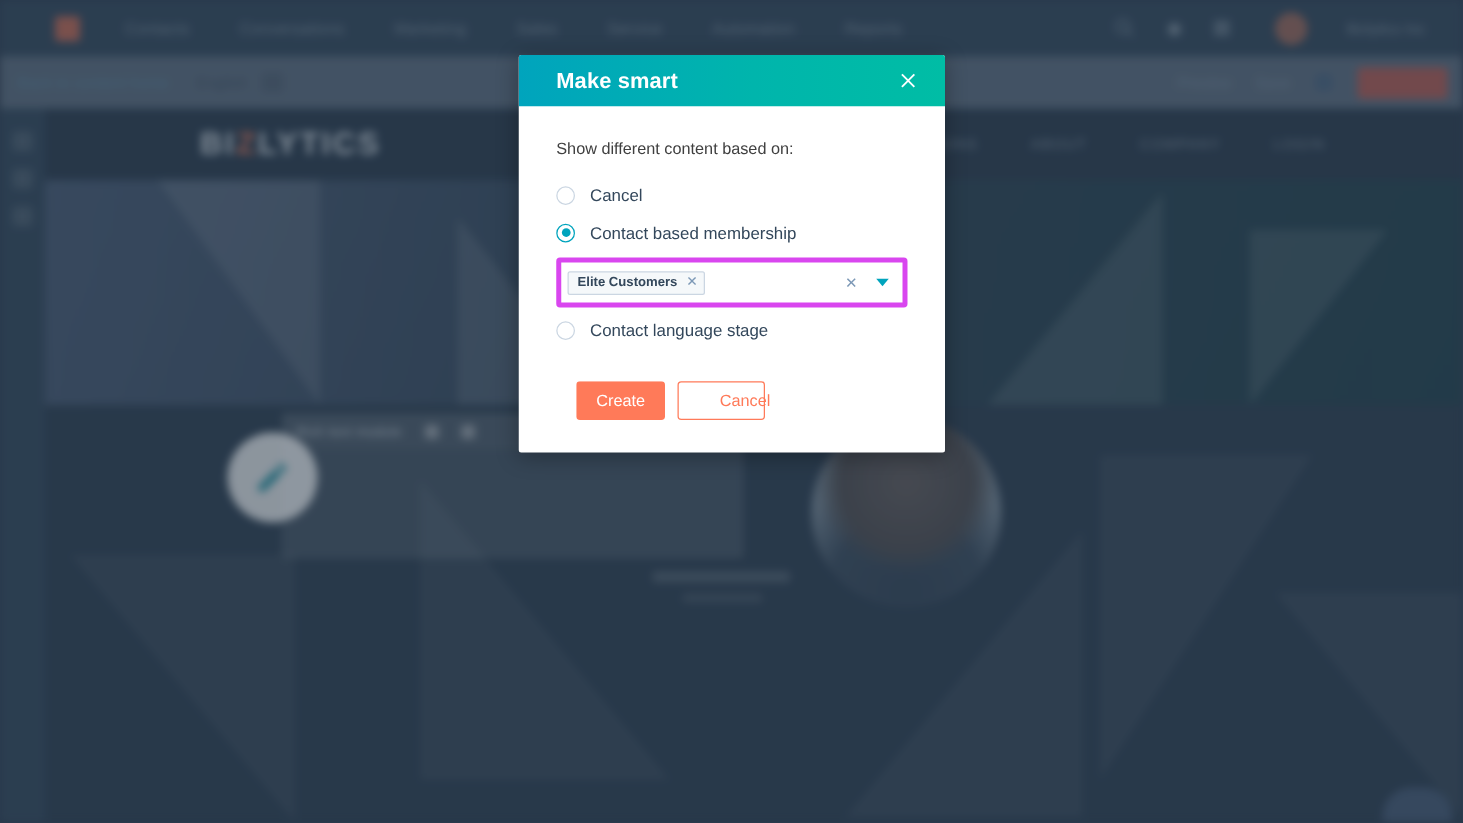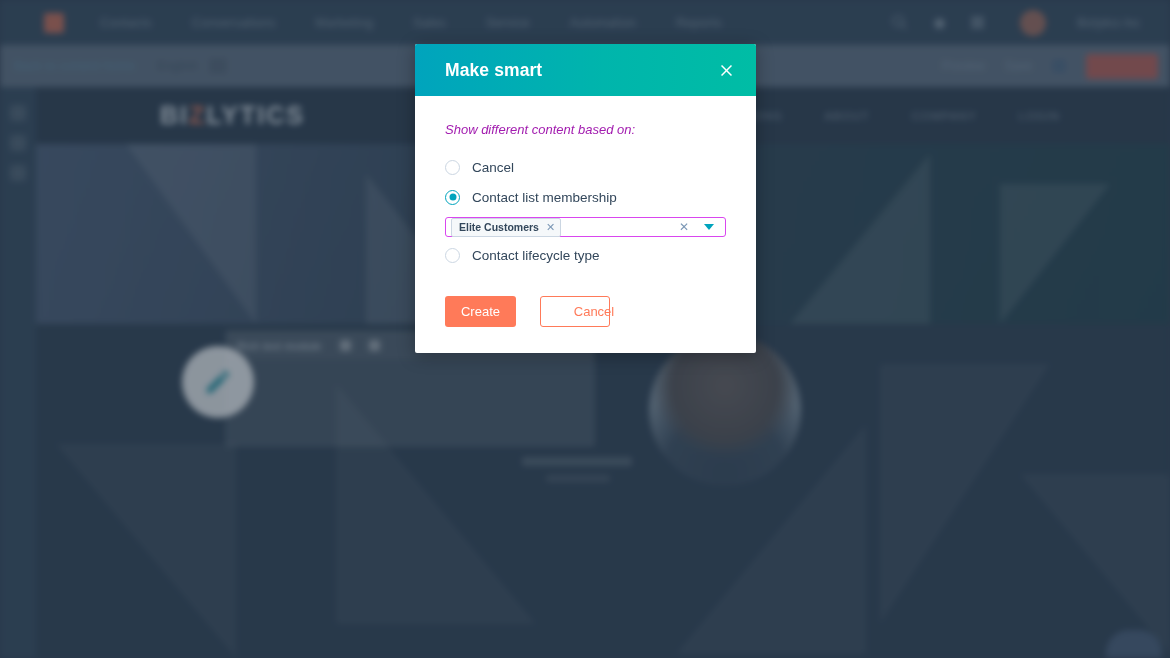--- a/index.html
+++ b/index.html
@@ -319,21 +319,21 @@
     position: absolute;
     left: 415px; top: 44px;
     width: 341px;
     background: #ffffff;
     box-shadow: 0 3px 18px rgba(0,0,0,.30);
     border-radius: 2px;
     overflow: hidden;
   }
   .modal-header {
     position: relative;
-    height: 52px;
+    height: 41px;
     background: linear-gradient(90deg, #00a4bd 0%, #00b5ac 55%, #00bda5 100%);
     display: flex;
     align-items: center;
   }
   .modal-title {
     margin-left: 30px;
     font-size: 17.5px;
     font-weight: bold;
     color: #ffffff;
     letter-spacing: .1px;
@@ -347,23 +347,22 @@
     align-items: center;
     justify-content: center;
     cursor: pointer;
   }
   .modal-close svg { width: 17px; height: 17px; stroke: #ffffff; stroke-width: 2.1; }
 
   .modal-body { padding: 26px 30px 26px 30px; }
 
   .prompt {
     font-size: 13px;
-    color: #a21caf;
+    color: #404040;
     margin-bottom: 15px;
-    font-style: italic;
   }
 
   .radio-row {
     display: flex;
     align-items: center;
     height: 30px;
     cursor: pointer;
   }
   .radio-mark {
     width: 15px; height: 15px;
@@ -387,22 +386,22 @@
     border-radius: 50%;
     background: #00a4bd;
   }
   .radio-label {
     font-size: 13.5px;
     color: #33475b;
   }
 
   .select-field {
     margin: 5px 0 3px 0;
-    height: 20px;
-    border: 1px solid #d946ef;
+    height: 40px;
+    border: 4px solid #d946ef;
     border-radius: 3px;
     background: #fff;
     display: flex;
     align-items: center;
     padding: 0 7px 0 5px;
     position: relative;
   }
   .chip {
     display: inline-flex;
     align-items: center;
@@ -438,22 +437,23 @@
     right: 11px;
     width: 0; height: 0;
     border-left: 5.5px solid transparent;
     border-right: 5.5px solid transparent;
     border-top: 6px solid #00a4bd;
     cursor: pointer;
   }
 
   .actions {
     display: flex;
-    gap: 24px;
+    gap: 10px;
     margin-top: 26px;
+    margin-left: 16px;
   }
   .btn {
     height: 31px;
     border-radius: 3px;
     font-size: 13px;
     display: inline-flex;
     align-items: center;
     justify-content: center;
     cursor: pointer;
     border: 1px solid transparent;
@@ -601,35 +601,35 @@
       <div class="radio-row">
         <span class="radio-mark"></span>
         <span class="radio-label">Cancel</span>
       </div>
 
 
 
 
       <div class="radio-row checked">
         <span class="radio-mark"></span>
-        <span class="radio-label">Contact list membership</span>
+        <span class="radio-label">Contact based membership</span>
       </div>
 
       <div class="select-field">
         <span class="chip">
           <span class="chip-text">Elite Customers</span>
           <span class="chip-x">✕</span>
         </span>
         <span class="select-clear">✕</span>
         <span class="select-caret"></span>
       </div>
 
       <div class="radio-row">
         <span class="radio-mark"></span>
-        <span class="radio-label">Contact lifecycle type</span>
+        <span class="radio-label">Contact language stage</span>
       </div>
 
       <div class="actions">
         <span class="btn btn-primary">Create</span>
         <span class="btn btn-secondary">Cancel</span>
       </div>
     </div>
   </div>
 </div>
 

